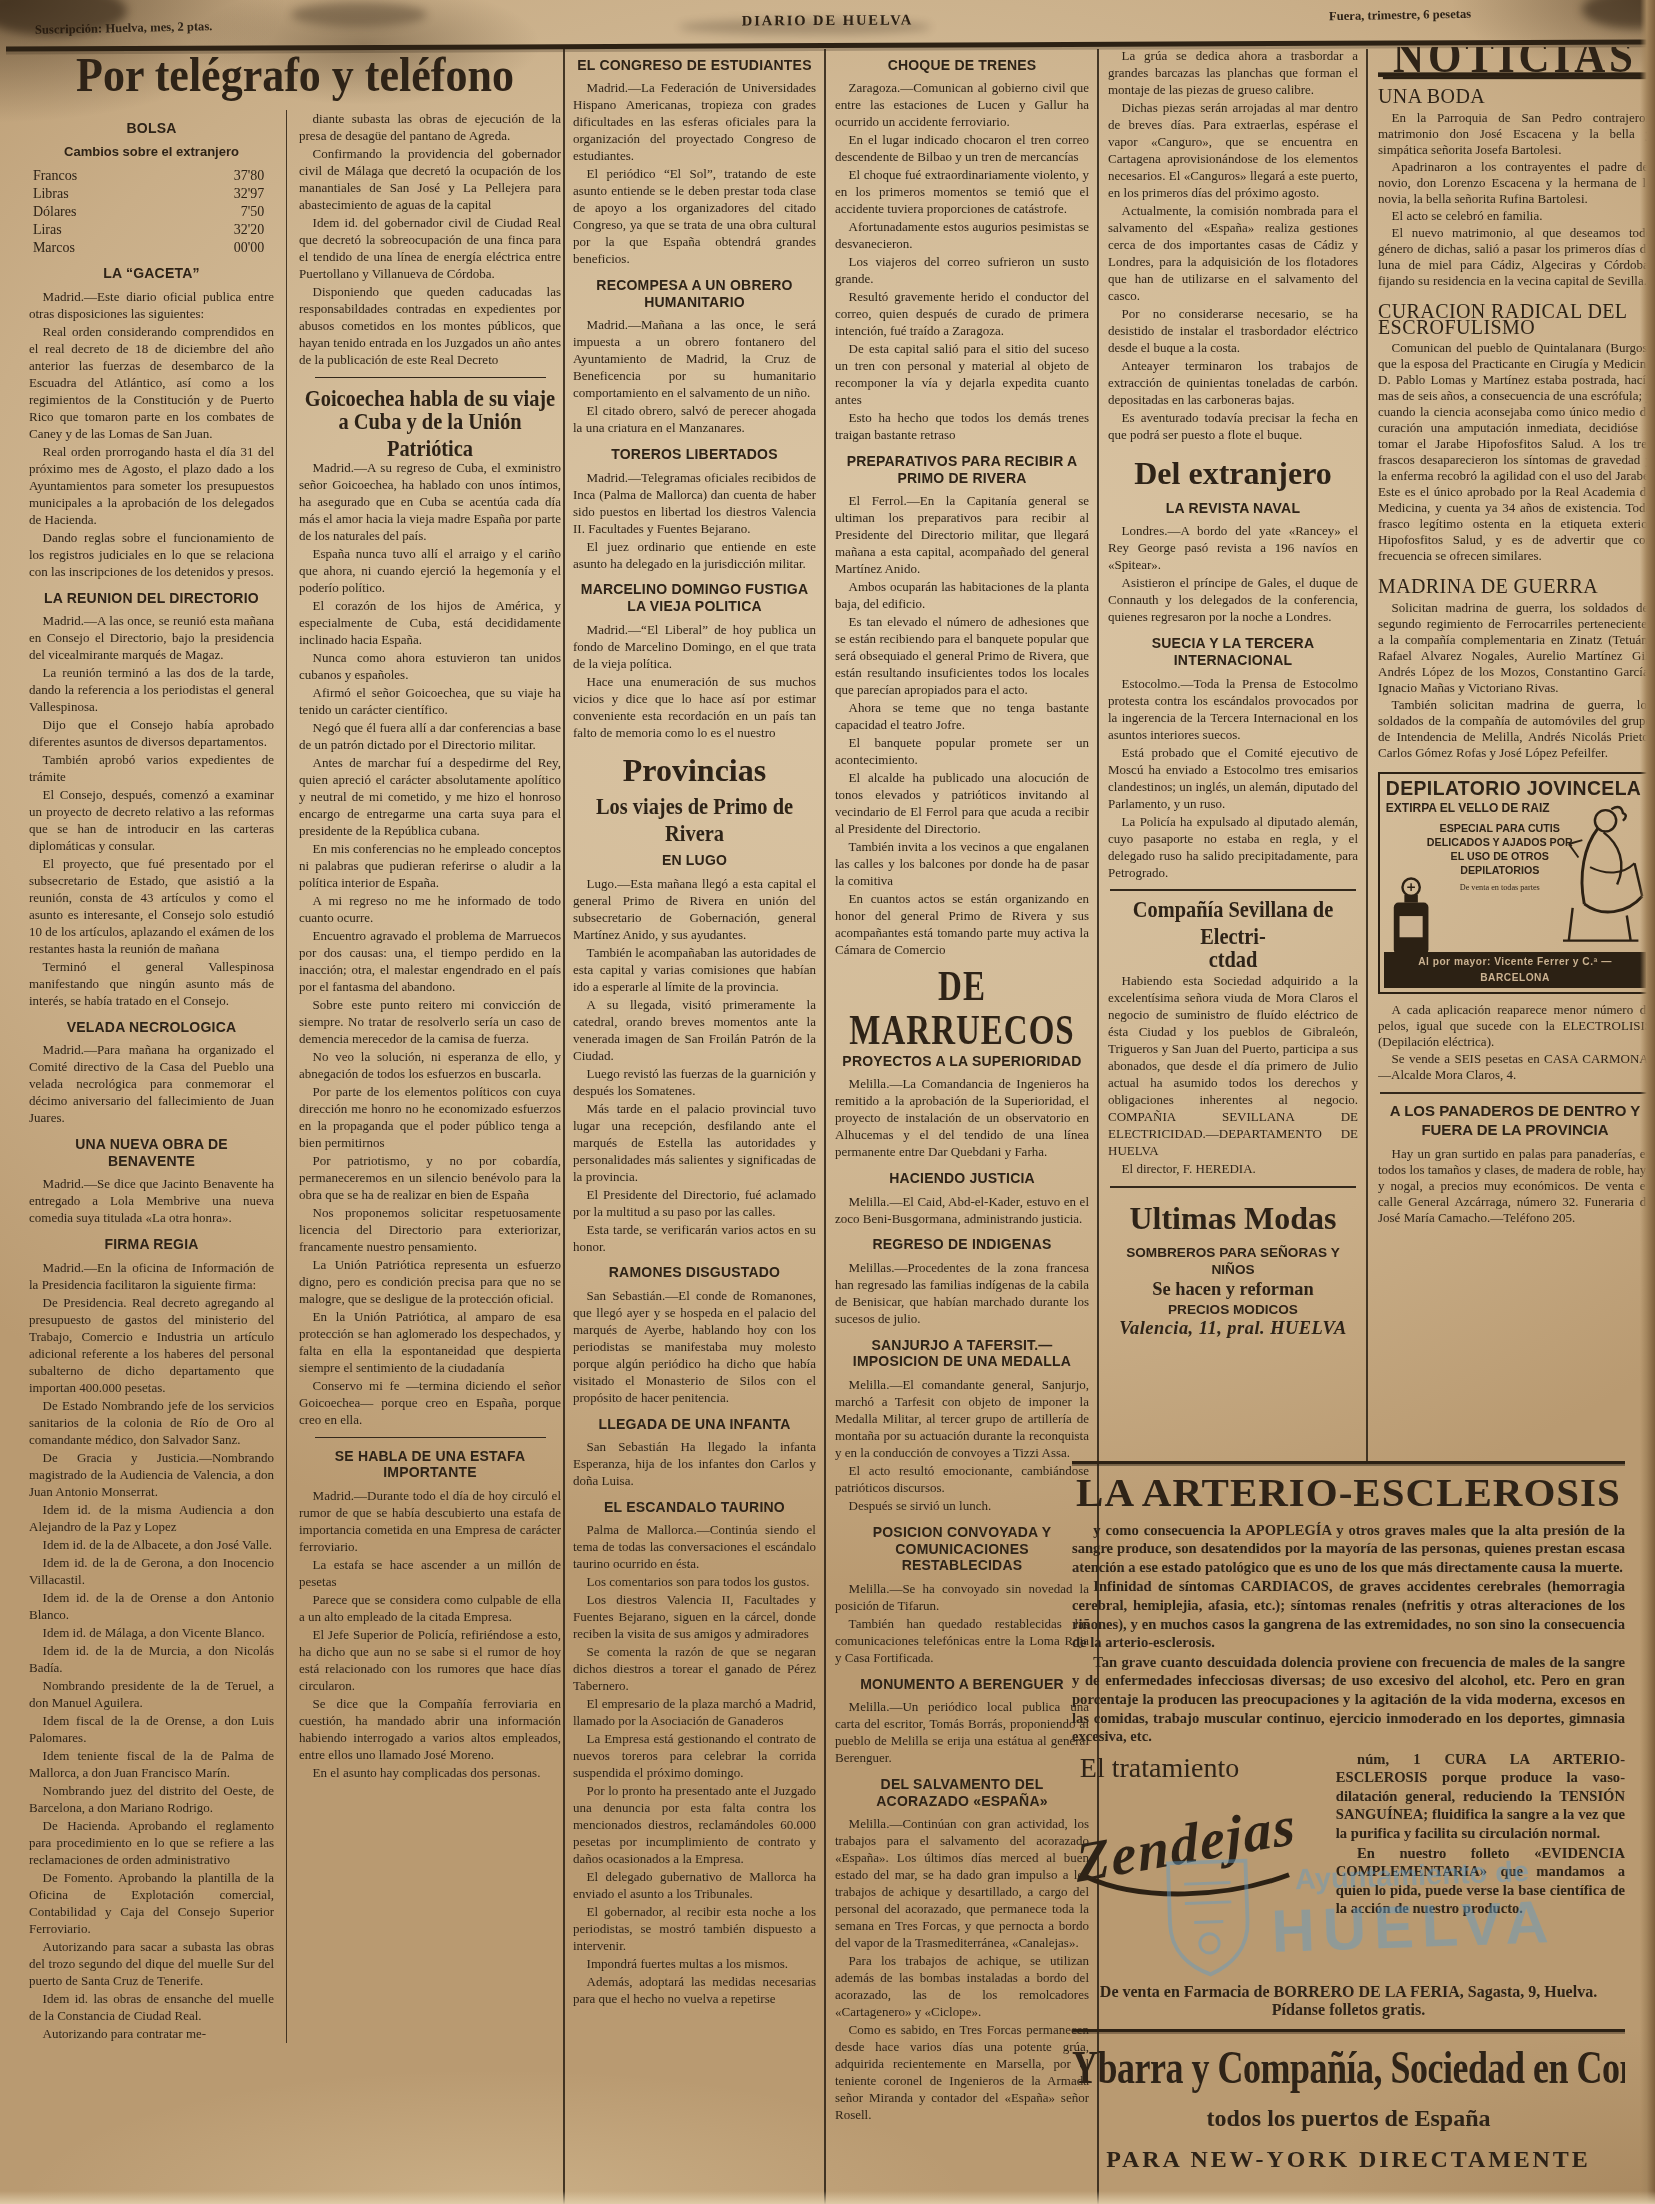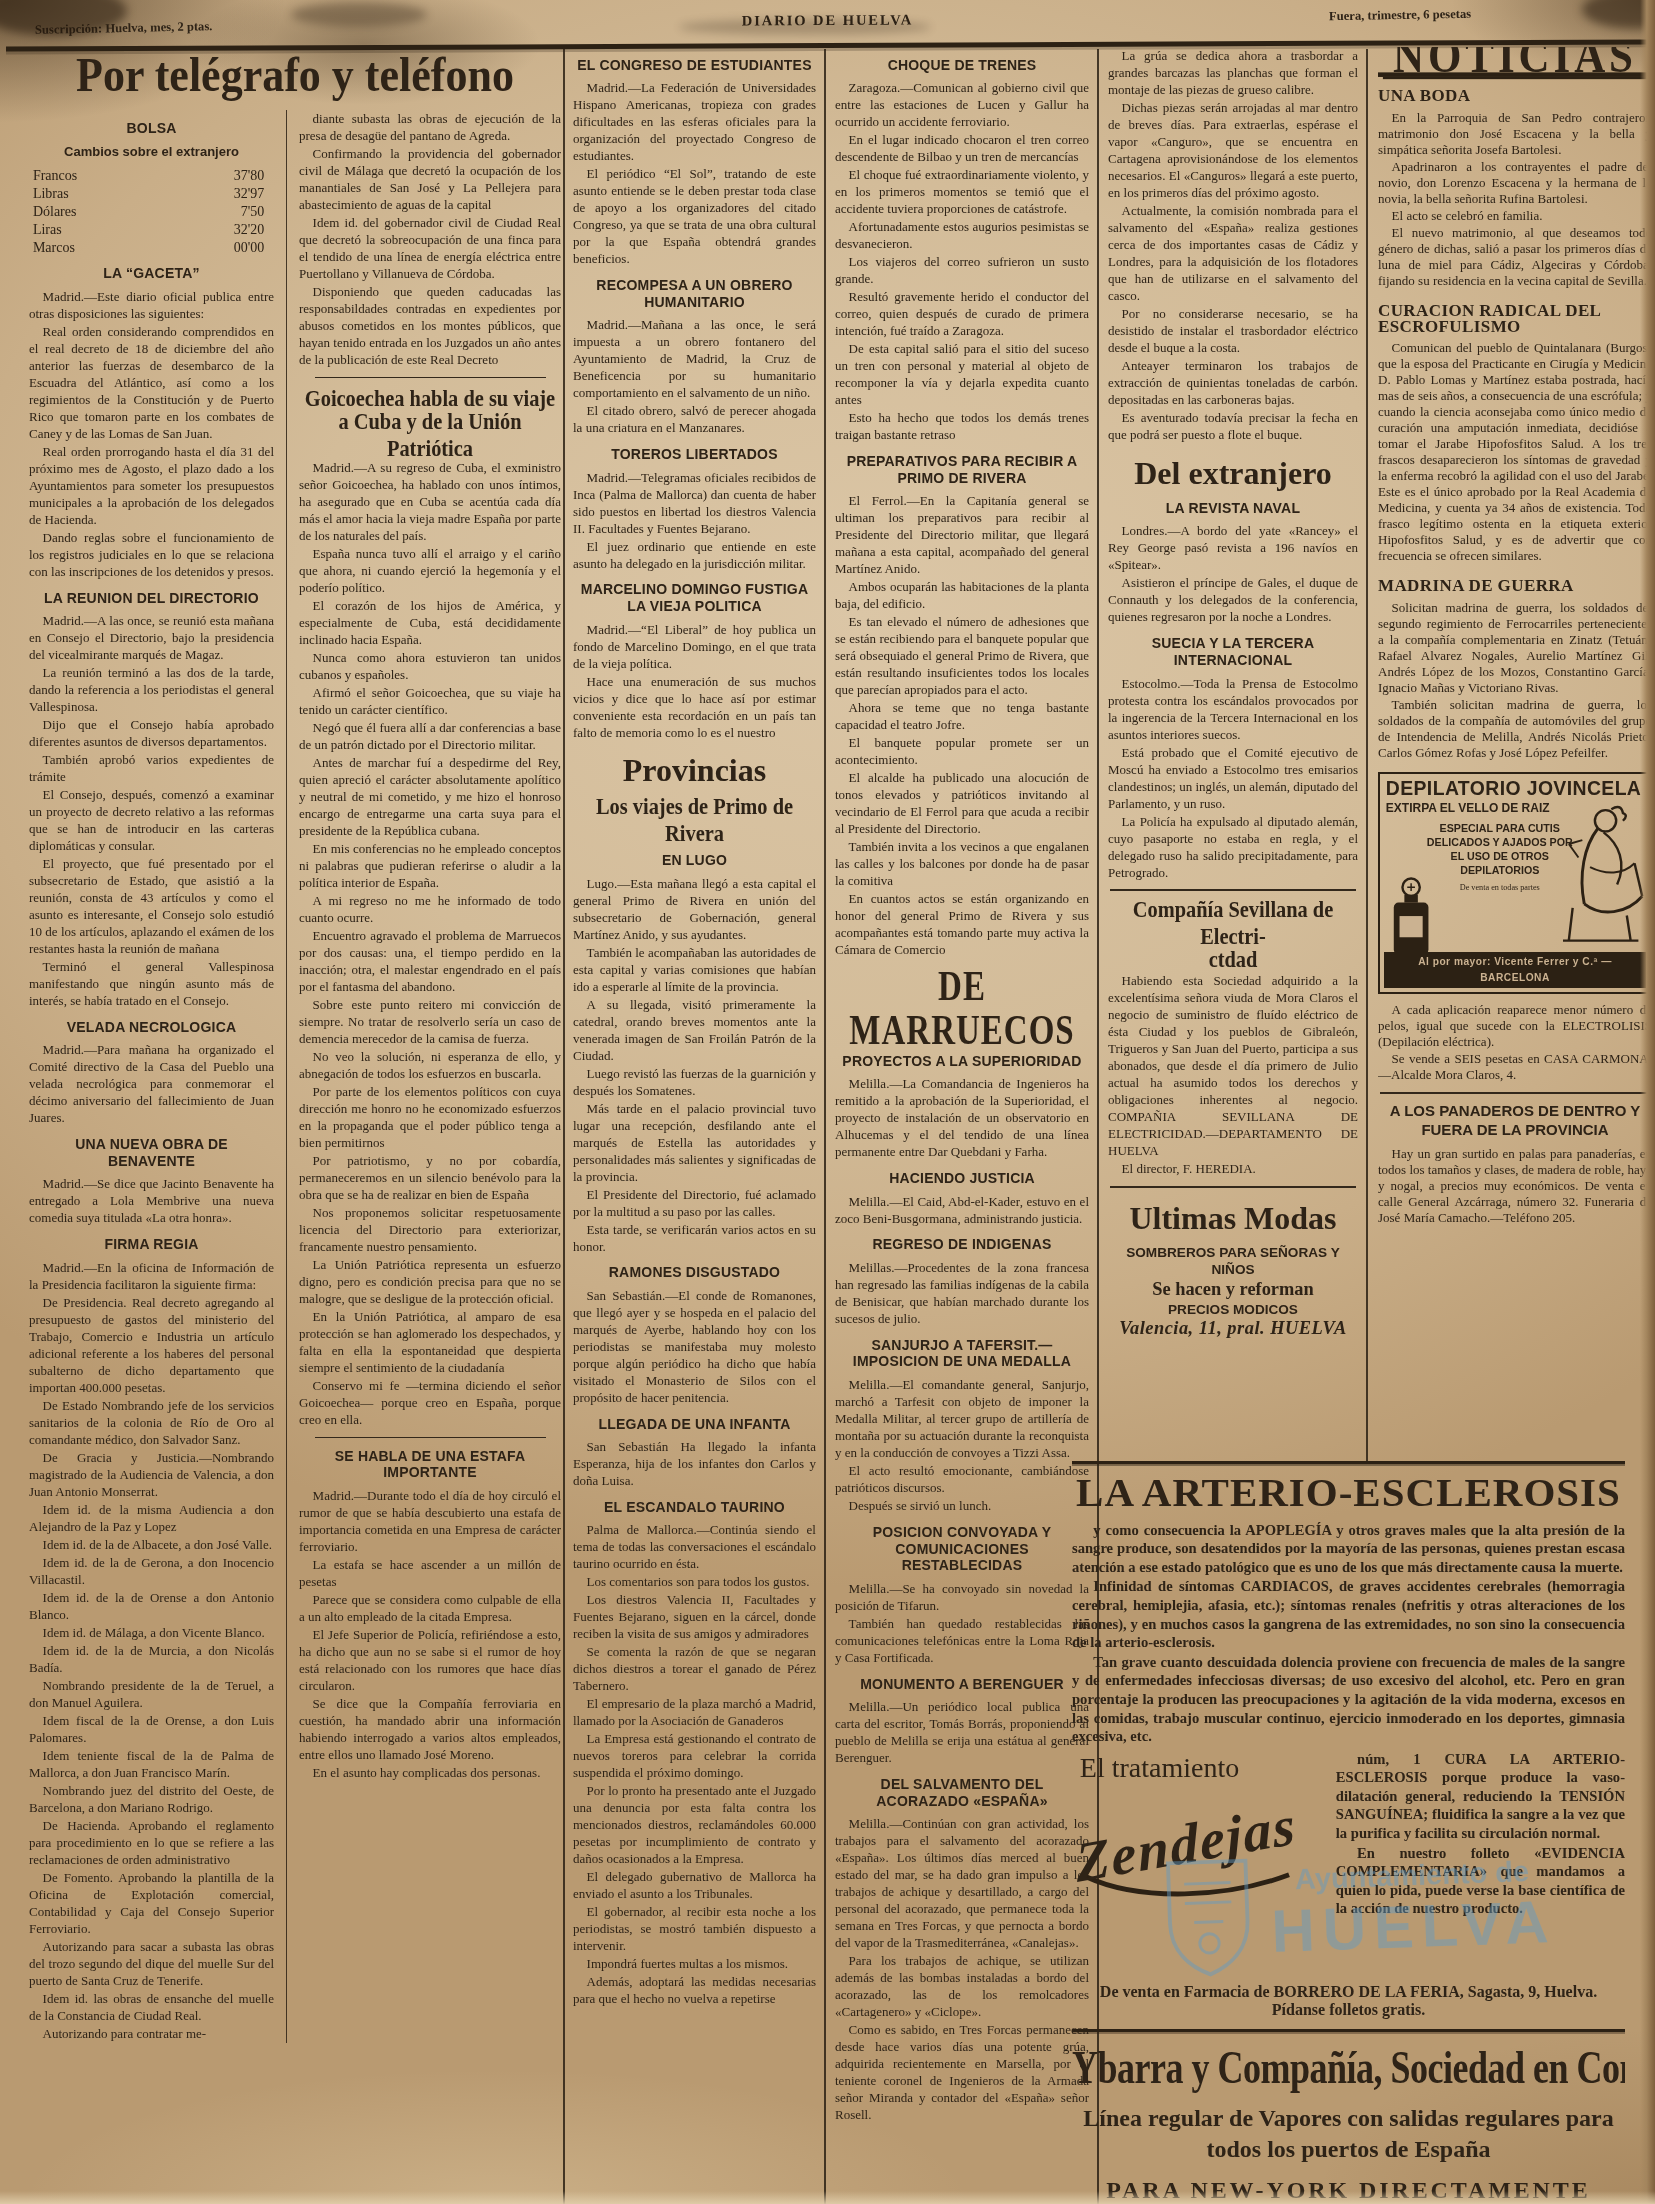--- a/index.html
+++ b/index.html
@@ -25,21 +25,21 @@
 
   .vr{position:absolute;width:1.9px;background:rgba(44,33,20,.85);z-index:1;}
 
   .ncol{position:absolute;overflow:hidden;font-size:13px;line-height:17px;text-align:justify;}
   .b{margin:0 0 1px;}
   .p{text-align:justify;text-indent:13.6px;}
   .pj{text-align:justify;text-indent:21.3px;}
   .hd-caps{font-family:"Liberation Sans",sans-serif;font-weight:bold;font-size:14px;line-height:1.2;text-align:center;text-indent:0;margin:9.7px 3.9px 5.8px;letter-spacing:0.2px;}
   .hd-caps2{font-family:"Liberation Sans",sans-serif;font-weight:bold;font-size:15px;line-height:1.25;text-align:center;text-indent:0;margin:7.8px 1.9px 5.8px;}
   .hd-sub{font-family:"Liberation Sans",sans-serif;font-weight:bold;font-size:13px;text-align:center;text-indent:0;margin:1.9px 0 6.8px;}
-  .hd-news{font-size:17px;font-weight:bold;letter-spacing:0.4px;margin:13.6px 0 5.8px;text-align:left;text-indent:0;}
+  .hd-news{font-size:20px;font-weight:normal;letter-spacing:0.4px;margin:13.6px 0 5.8px;text-align:left;text-indent:0;}
   .hd-g{font-weight:bold;font-size:20.4px;line-height:1.12;text-align:center;text-indent:0;margin:1.9px 0;transform:scaleY(1.18);}
   .hd-x1{font-weight:bold;font-size:32px;line-height:1.05;text-align:center;text-indent:0;margin:13.6px 0 8.7px;}
   .hd-x2{font-weight:bold;font-size:33px;line-height:1.05;text-align:center;text-indent:0;letter-spacing:1px;margin:15.5px 0 8.7px;transform:scaleY(1.25);}
   .brow{display:flex;justify-content:space-between;padding:0 9.7px 0 3.9px;font-size:14px;}
   .rule{border-top:1.5px solid #33281b;margin:8.7px 15.5px;}
   .rule3{border-top:2.9px solid #33281b;margin:8.7px 1.9px;}
   .ctrb{text-align:center;text-indent:0;font-family:"Liberation Sans",sans-serif;font-weight:bold;font-size:13.6px;margin:2.9px 0;}
   .ctr-g{text-align:center;text-indent:0;font-weight:bold;font-size:18.4px;margin:2.9px 0;}
   .ctr-lg{text-align:center;text-indent:0;font-weight:bold;font-size:18.4px;letter-spacing:0.5px;margin:2.9px 0;font-style:italic;}
 
@@ -387,21 +387,20 @@
             <div class="b pj">núm, 1 CURA LA ARTERIO-ESCLEROSIS porque produce la vaso-dilatación general, reduciendo la TENSIÓN SANGUÍNEA; fluidifica la sangre a la vez que la purifica y facilita su circulación normal.</div>
             <div class="b pj">En nuestro folleto «EVIDENCIA COMPLEMENTARIA» que mandamos a quien lo pida, puede verse la base científica de la acción de nuestro producto.</div>
           </div>
       </div>
       <div class="venta">De venta en Farmacia de BORRERO DE LA FERIA, Sagasta, 9, Huelva.</div>
       <div class="folletos">Pídanse folletos gratis.</div>
     </div>
     <div class="adz-midrule"></div>
     <div>
       <div class="ybarra-title">Ybarra y Compañía, Sociedad en Comandita</div>
-      <div class="yb-l12">Línea regular de Vapores con salidas regulares para</div>
       <div class="yb-l12">todos los puertos de España</div>
       <div class="yb-l3">PARA NEW-YORK DIRECTAMENTE</div>
 
     </div>
     <div class="wm">
       <div class="wm-row">
         <svg width="97" height="126" viewBox="0 0 100 130" fill="none" stroke="#5f9cc7" stroke-width="4">
           <path d="M10 8 H90 V70 C90 100, 70 116, 50 124 C30 116, 10 100, 10 70 Z"></path>
           <path d="M26 30 H74 M26 50 H74 M35 70 H65" stroke-width="3"></path>
           <circle cx="50" cy="92" r="10" stroke-width="3"></circle>

